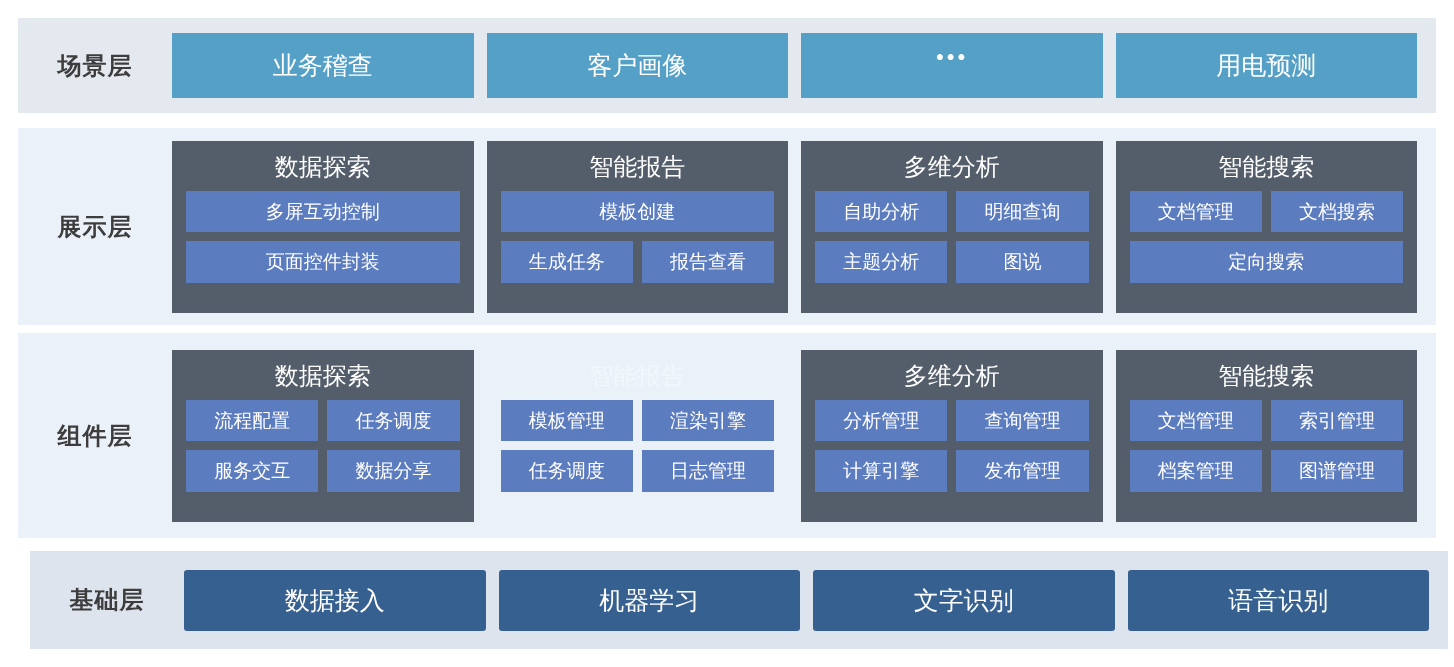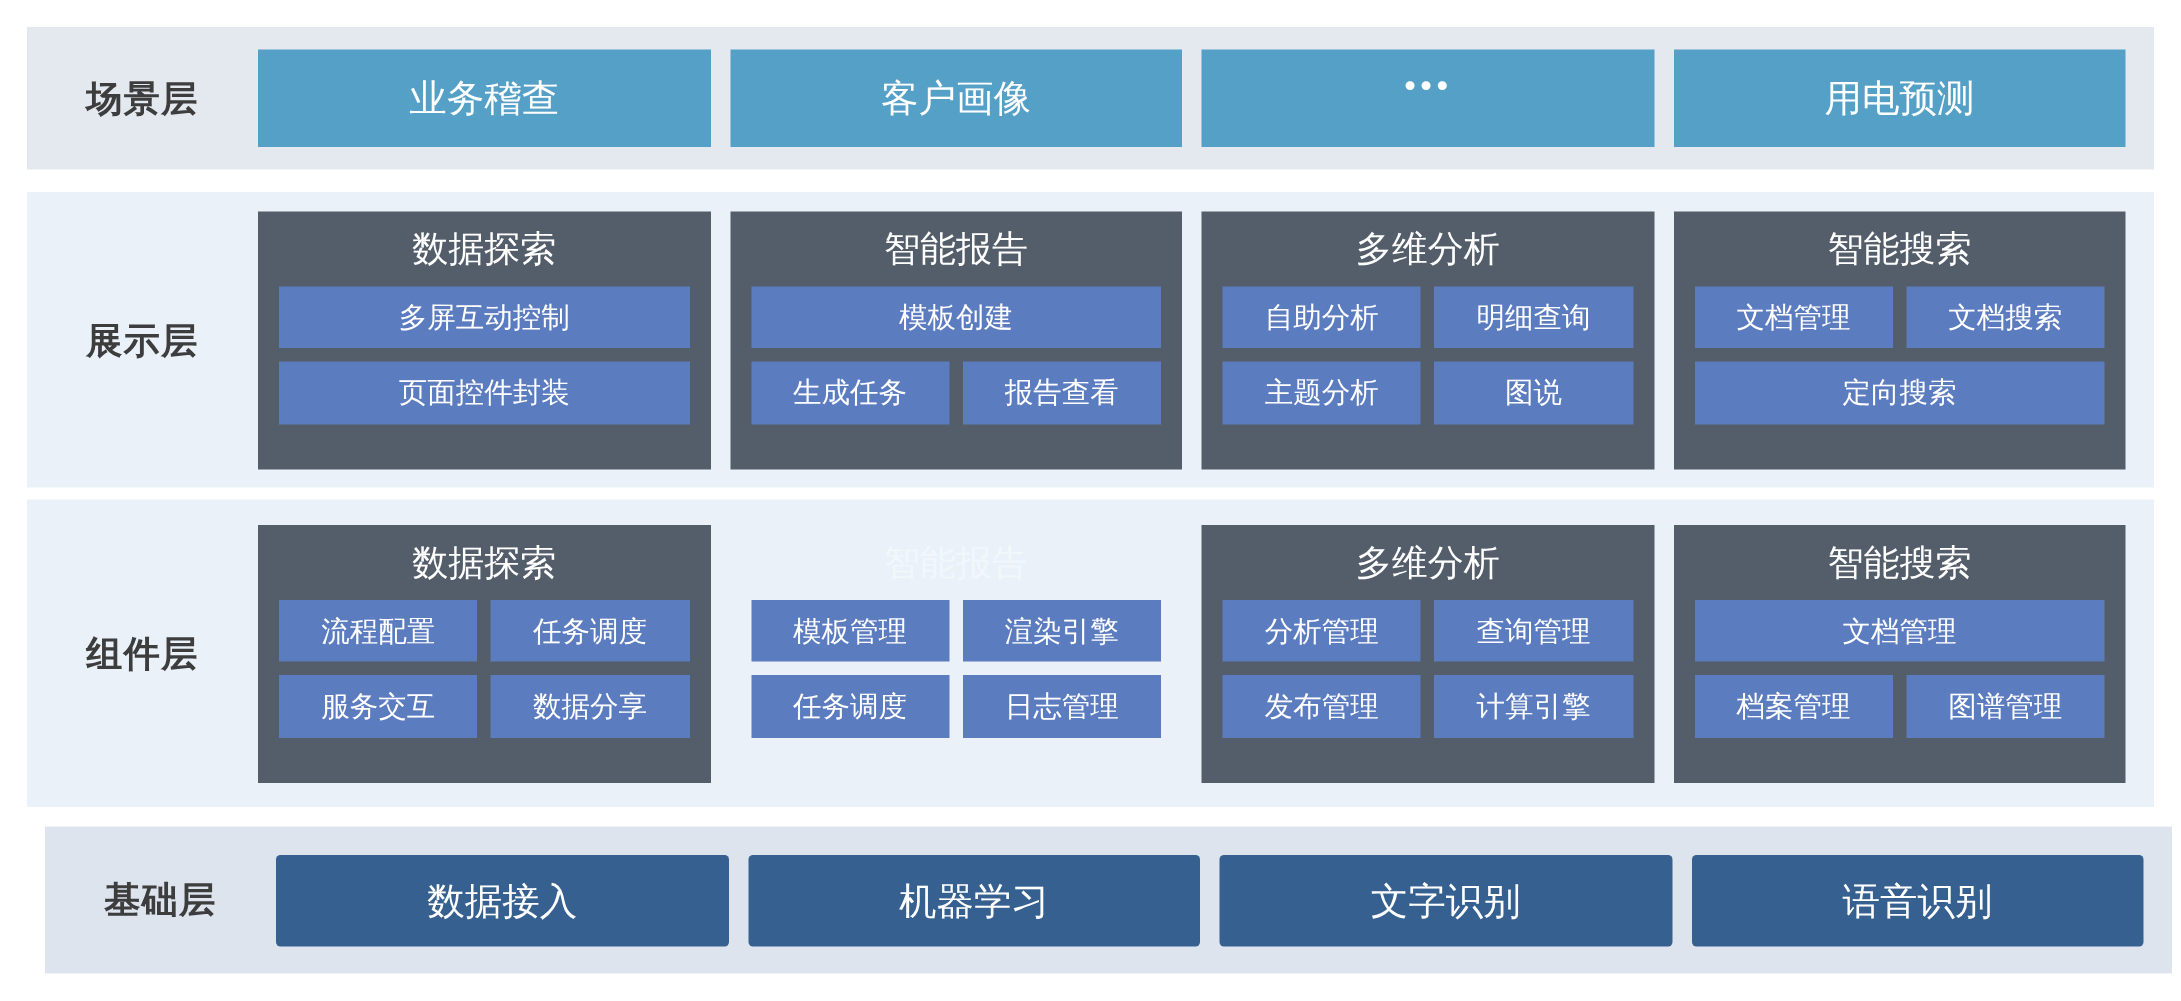--- a/index.html
+++ b/index.html
@@ -277,33 +277,34 @@
 
       <div class="col">
         <div class="card card-component">
           <div class="card-title">多维分析</div>
           <div class="card-rows">
             <div class="card-row">
               <div class="chip">分析管理</div>
               <div class="chip">查询管理</div>
             </div>
             <div class="card-row">
+              <div class="chip">计算引擎</div>
               <div class="chip">发布管理</div>
-              <div class="chip">计算引擎</div>
             </div>
           </div>
         </div>
       </div>
 
       <div class="col">
         <div class="card card-component">
           <div class="card-title">智能搜索</div>
           <div class="card-rows">
             <div class="card-row">
               <div class="chip">文档管理</div>
+              <div class="chip">索引管理</div>
             </div>
             <div class="card-row">
               <div class="chip">档案管理</div>
               <div class="chip">图谱管理</div>
             </div>
           </div>
         </div>
       </div>
 
     </div>

